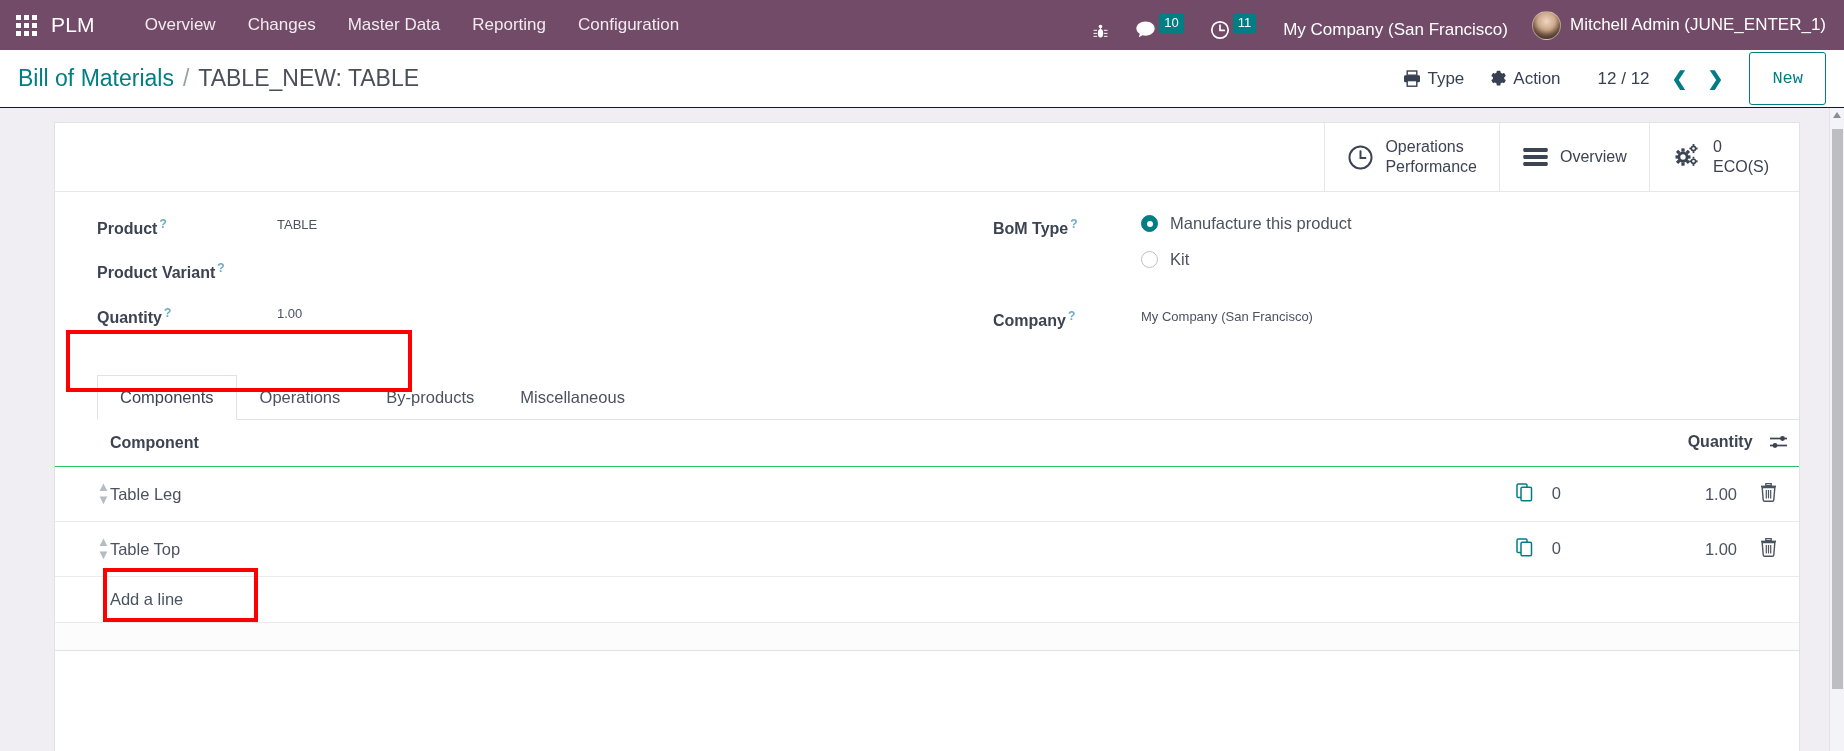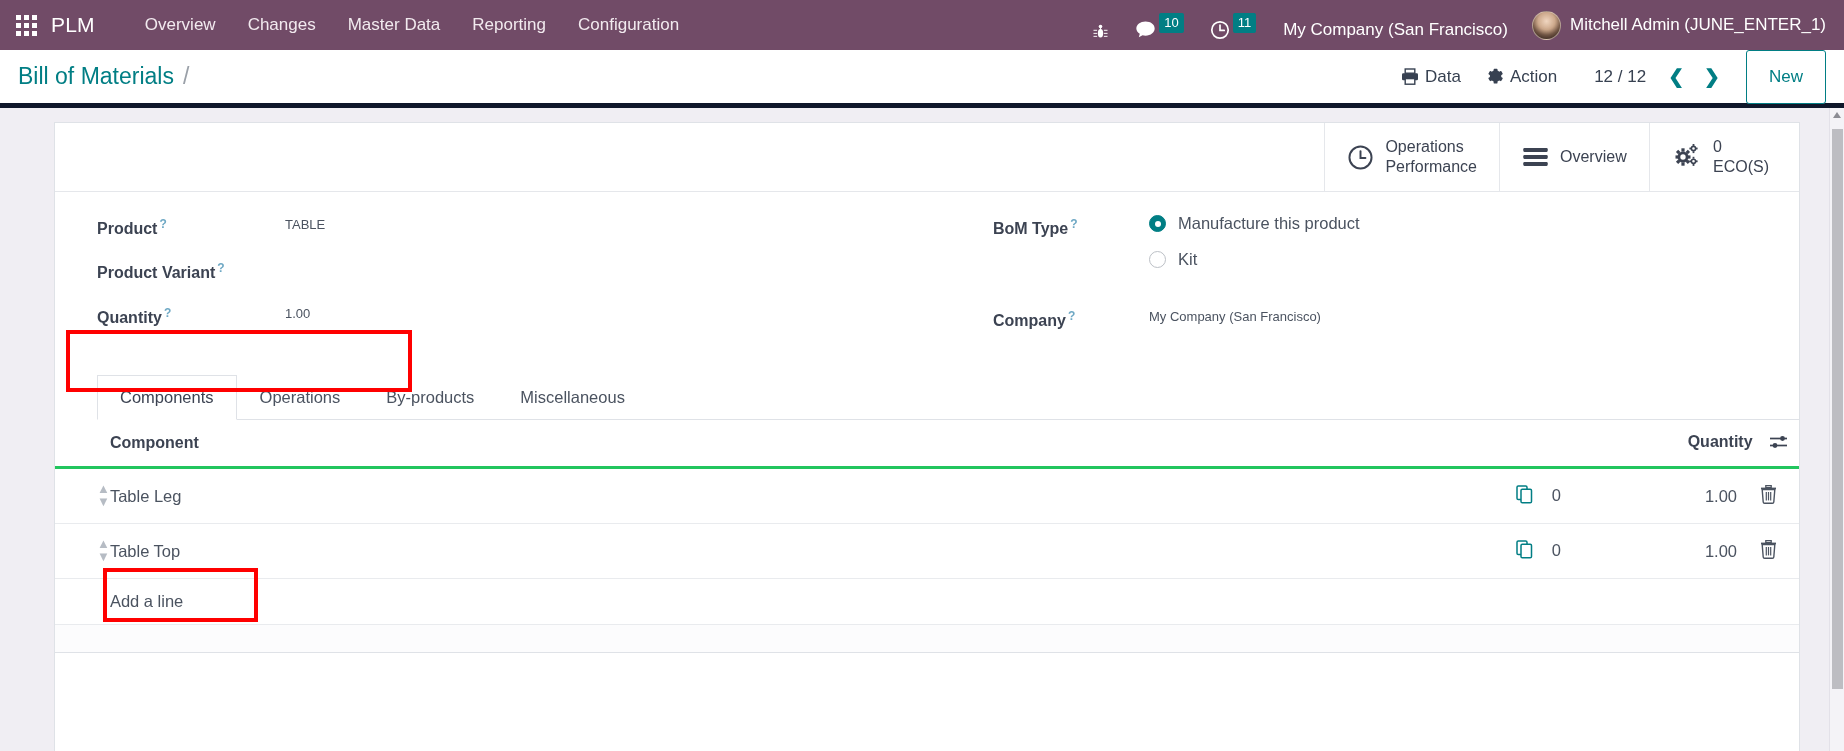--- a/index.html
+++ b/index.html
@@ -83,21 +83,21 @@
   }
   .user-name { font-size: 17px; color: #fff; }
 
   
   .control-panel {
     background: #ffffff;
     height: 58px;
     display: flex;
     align-items: center;
     padding: 0 18px 0 18px;
-    border-bottom: 5px solid #0f172a;
+    border-bottom: 1px solid #0f172a;
     gap: 47px;
   }
   .breadcrumb { display: flex; align-items: baseline; font-size: 23px; }
   .bc-root { color: #017e84; cursor: pointer; }
   .bc-sep { color: #9aa0a8; margin: 0 9px; }
   .bc-current { color: #4a4f59; }
 
   .cp-right { margin-left: auto; display: flex; align-items: center; }
   .cp-btn {
     display: flex; align-items: center; gap: 6px;
@@ -115,21 +115,21 @@
   }
   .new-btn {
     margin-left: 18px;
     border: 1px solid #017e84;
     color: #017e84;
     background: #fff;
     font-size: 17px;
     padding: 16px 22px;
     border-radius: 3px;
     cursor: pointer;
-    font-family: Liberation Sans, sans-serif;
+    font-family: Liberation Mono, monospace;
   }
 
   
   .sheet-bg {
     height: 643px;
     background: #f0eef3;
     padding: 14px 0 0 0;
     position: relative;
     overflow: hidden;
   }
@@ -157,21 +157,21 @@
   .stat-text { font-size: 16px; color: #3c4352; line-height: 1.2; }
   .stat-val { font-size: 16px; color: #3c4352; line-height: 1.25; }
   .stat-lbl { font-size: 16px; color: #3c4352; line-height: 1.25; }
   .icon-sv { flex: none; }
 
   
   .form-body { padding: 22px 34px 0 42px; }
   .form-cols { display: flex; }
   .col { width: 50%; }
   .col-right { padding-left: 62px; }
-  .f-row { display: flex; align-items: flex-start; margin-bottom: 20px; gap: 8px; }
+  .f-row { display: flex; align-items: flex-start; margin-bottom: 20px; }
   .f-label {
     font-size: 16px; font-weight: bold; color: #3c4352;
     width: 180px; flex: none; padding-top: 3px;
   }
   .f-label.w-right { width: 148px; }
   .q-mark { color: #6ea8c4; font-size: 12px; vertical-align: super; margin-left: 2px; }
   .f-value { font-size: 13px; color: #4b5360; padding-top: 3px; }
 
   .radio-line { display: flex; align-items: center; gap: 12px; margin-bottom: 17px; }
   .radio {
@@ -214,21 +214,21 @@
     background: #fff;
     border-color: #dfe2e7;
     border-bottom: 1px solid #fff;
   }
 
   
   .o-list { width: 100%; border-collapse: collapse; font-size: 16.5px; }
   .o-list th {
     font-size: 16px; color: #3c4352; font-weight: bold;
     text-align: left; padding: 13px 0 13px 0;
-    border-bottom: 3px solid #22c55e;
+    border-bottom: 1px solid #22c55e;
   }
   .o-list th.qty-head { text-align: right; padding-right: 10px; }
   .o-list td {
     padding: 13px 0; color: #4b5360;
     border-bottom: 1px solid #e9ebee;
   }
   .th-handle, .td-handle { width: 42px; padding-left: 42px !important; }
   .td-name { padding-left: 0; }
   .th-name { padding-left: 0; }
   .td-mid { text-align: right; padding-right: 56px !important; white-space: nowrap; }
@@ -321,30 +321,31 @@
       <div class="avatar"></div>
       <span class="user-name">Mitchell Admin (JUNE_ENTER_1)</span>
     </div>
   </div>
 </div>
 
 <div class="control-panel">
   <div class="breadcrumb">
     <span class="bc-root">Bill of Materials</span>
     <span class="bc-sep">/</span>
+    <span class="bc-current">TABLE_NEW: TABLE</span>
   </div>
 
   <div class="cp-right">
     <div class="cp-btn">
       <svg width="18" height="17" viewBox="0 0 18 17">
         <rect x="4.2" y="1" width="9.6" height="4.2" fill="none" stroke="#374151" stroke-width="1.4"></rect>
         <rect x="1" y="5.2" width="16" height="7" rx="1.2" fill="#374151"></rect>
         <rect x="4.2" y="10.6" width="9.6" height="5.6" fill="#ffffff" stroke="#374151" stroke-width="1.4"></rect>
       </svg>
-      <span>Data</span>
+      <span>Type</span>
     </div>
 
     <div class="cp-btn">
       <svg width="17" height="17" viewBox="0 0 20 20">
         <path fill="#374151" d="M10 6.4a3.6 3.6 0 100 7.2 3.6 3.6 0 000-7.2zm0 5.6a2 2 0 110-4 2 2 0 010 4z"></path>
         <path fill="#374151" d="M18.2 11.6l-1.5-1.1c.05-.33.08-.66.08-1s-.03-.67-.08-1l1.5-1.1a.7.7 0 00.2-.9l-1.5-2.6a.7.7 0 00-.85-.3l-1.75.7a6.9 6.9 0 00-1.72-1l-.27-1.85a.7.7 0 00-.7-.6h-3a.7.7 0 00-.7.6L7.6 3.3a6.9 6.9 0 00-1.72 1l-1.75-.7a.7.7 0 00-.85.3l-1.5 2.6a.7.7 0 00.2.9l1.5 1.1c-.05.33-.08.66-.08 1s.03.67.08 1l-1.5 1.1a.7.7 0 00-.2.9l1.5 2.6a.7.7 0 00.85.3l1.75-.7a6.9 6.9 0 001.72 1l.27 1.85a.7.7 0 00.7.6h3a.7.7 0 00.7-.6l.27-1.85a6.9 6.9 0 001.72-1l1.75.7a.7.7 0 00.85-.3l1.5-2.6a.7.7 0 00-.2-.9z"></path>
       </svg>
       <span>Action</span>
     </div>
 

